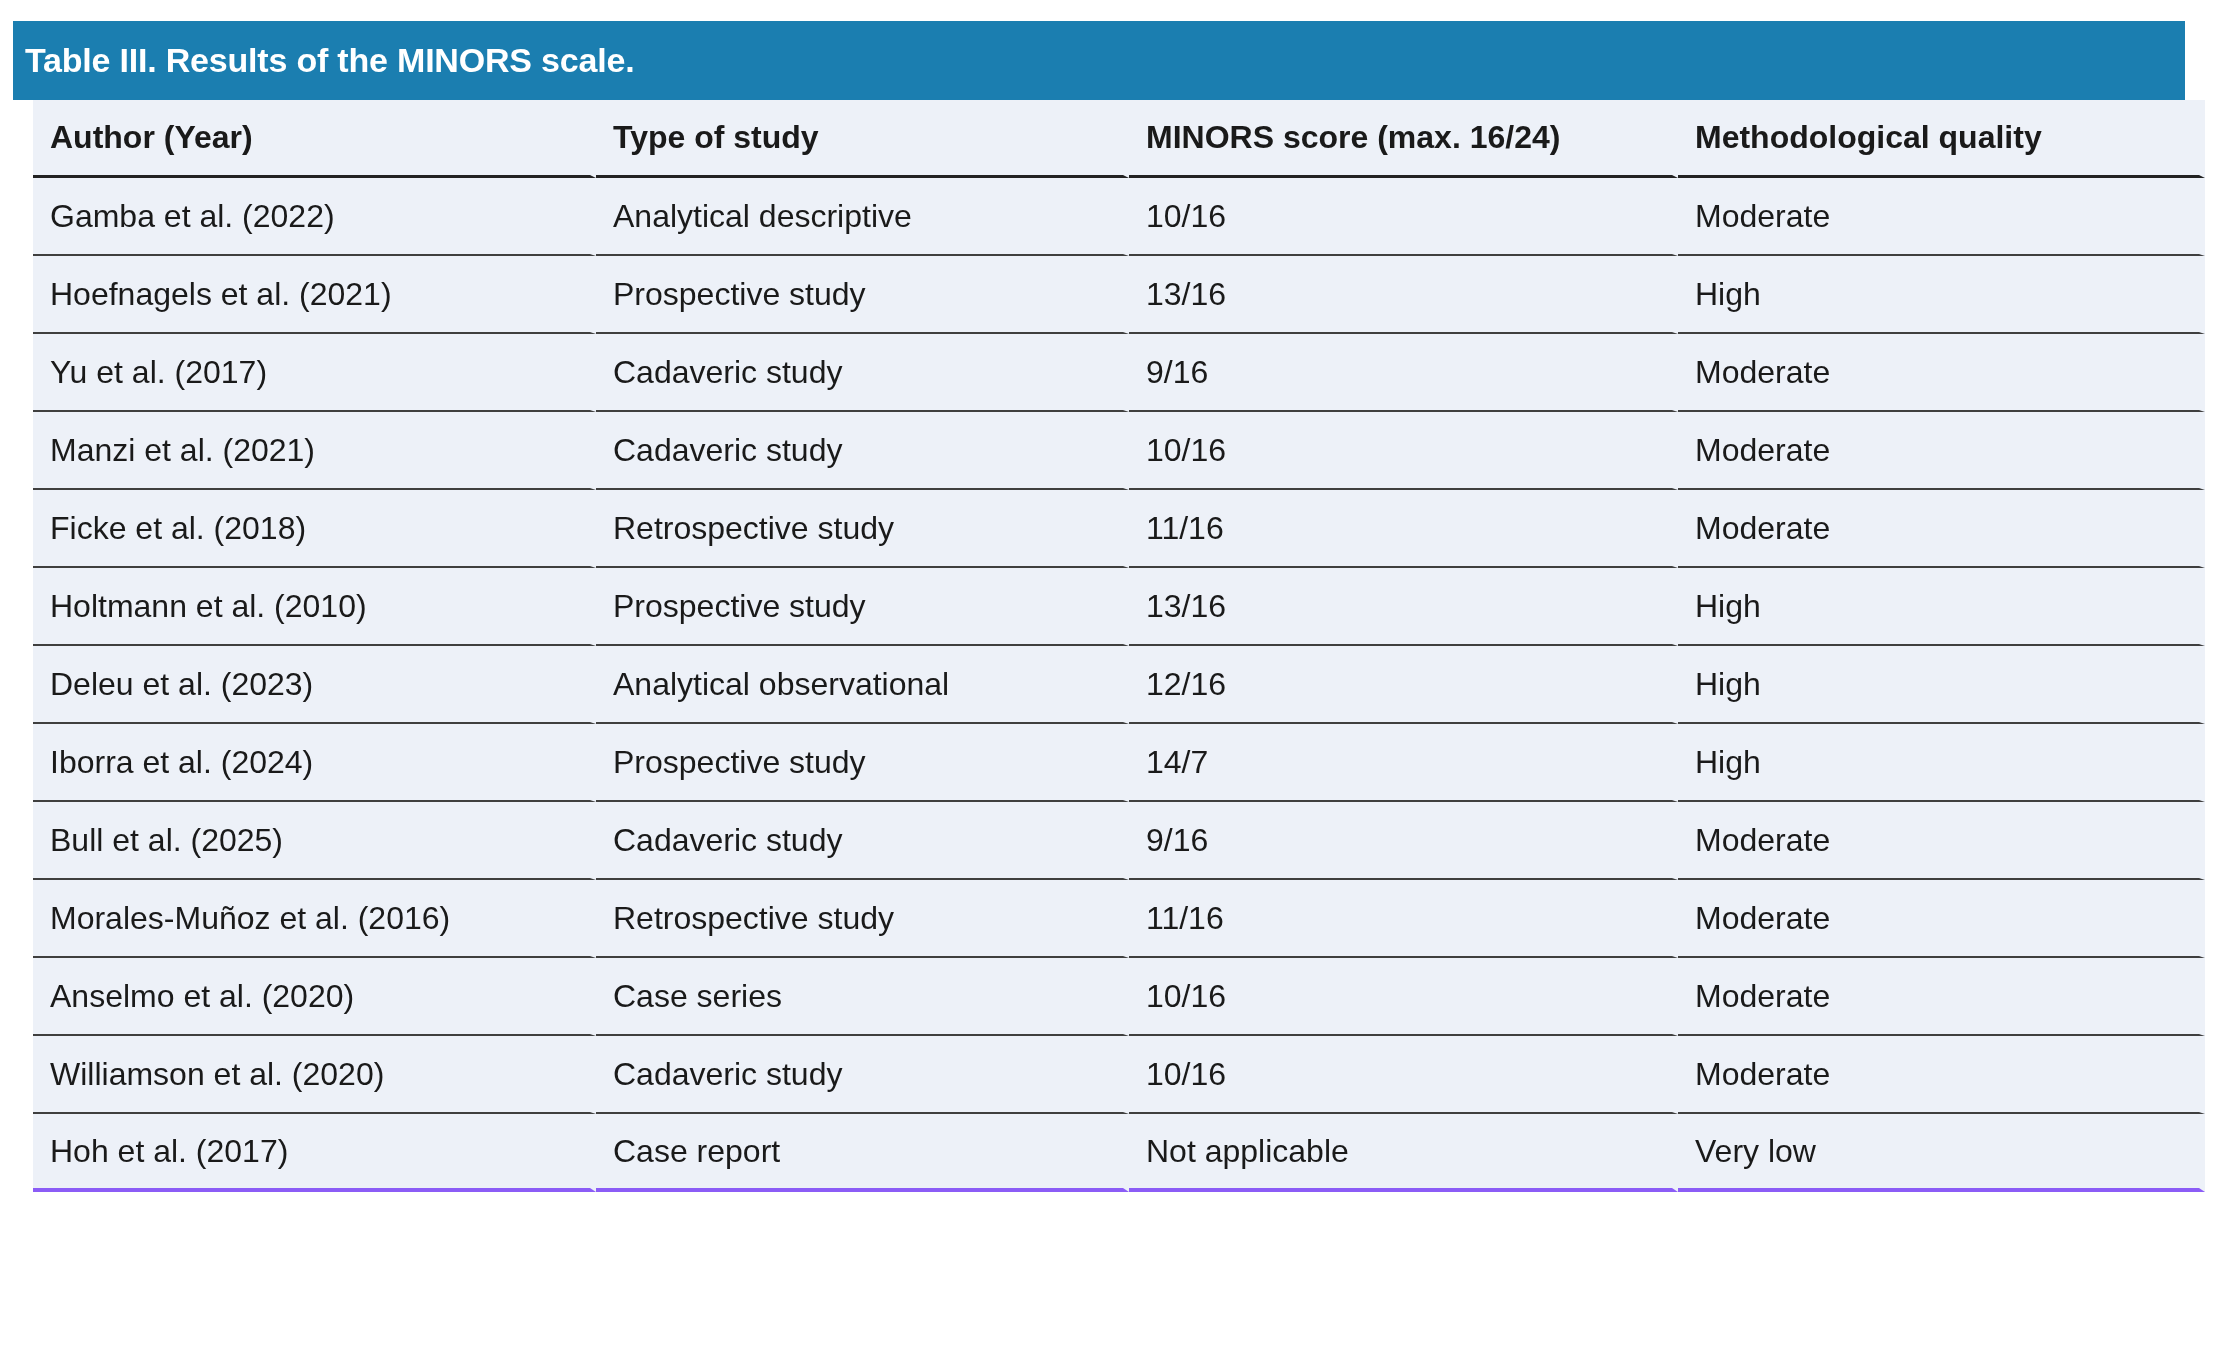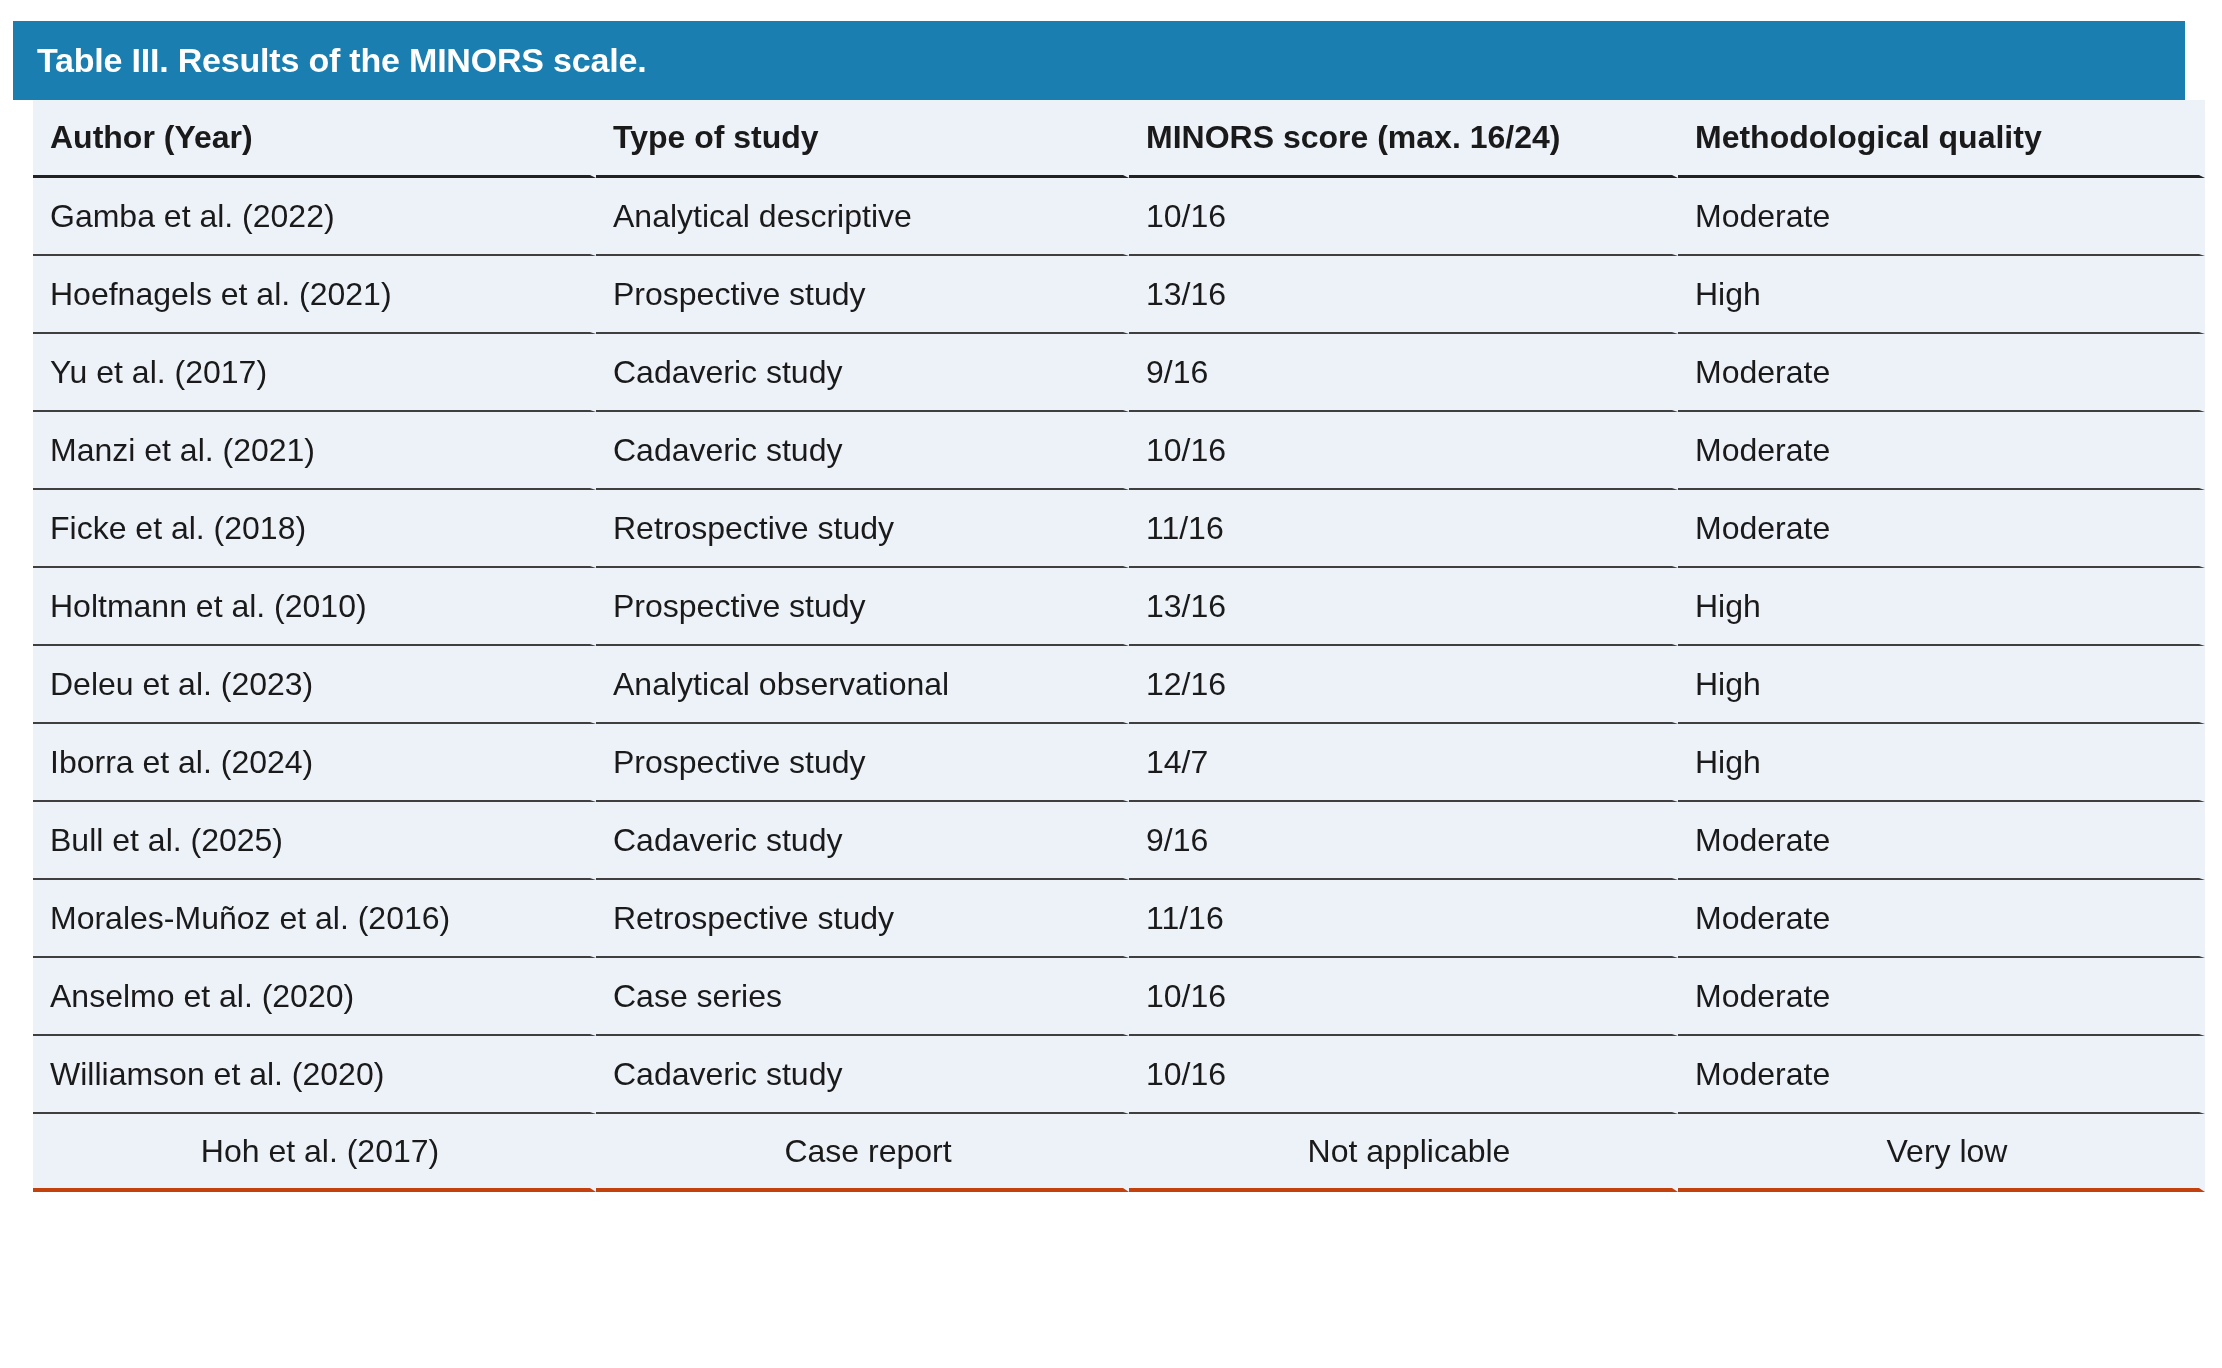--- a/index.html
+++ b/index.html
@@ -16,21 +16,21 @@
     left: 13px;
     top: 21px;
     width: 2172px;
   }
   .title-bar {
     height: 79px;
     background: #1b7eb0;
     color: #ffffff;
     display: flex;
     align-items: center;
-    padding-left: 24px;
+    padding-left: 12px;
     box-sizing: border-box;
     font-size: 34px;
     font-weight: bold;
     letter-spacing: -0.2px;
   }
   table.minors {
     width: 100%;
     border-collapse: separate;
     border-spacing: 0;
     table-layout: fixed;
@@ -55,22 +55,21 @@
   th {
     font-weight: bold;
     font-size: 32px;
     border-bottom: 3px solid #222222;
   }
   td {
     font-weight: normal;
     border-bottom: 2px solid #3f3f3f;
   }
   tr.last td {
-    border-bottom: 4px solid #c2410c;
-    text-align: center;
+    border-bottom: 4px solid #8b5cf6;
   }
 </style>
 </head>
 <body>
 
 <div class="table-wrap">
   <div class="title-bar">
     <span>Table III. Results of the MINORS scale.</span>
   </div>
   <table class="minors">

